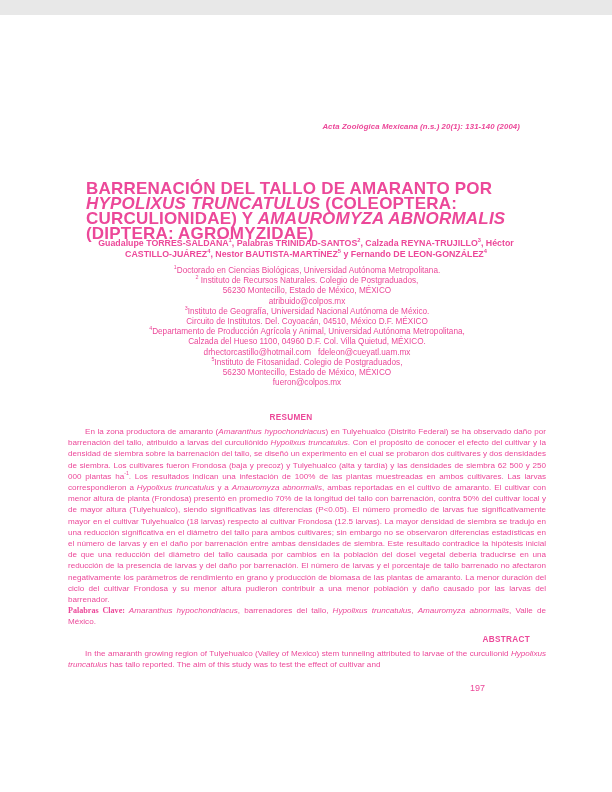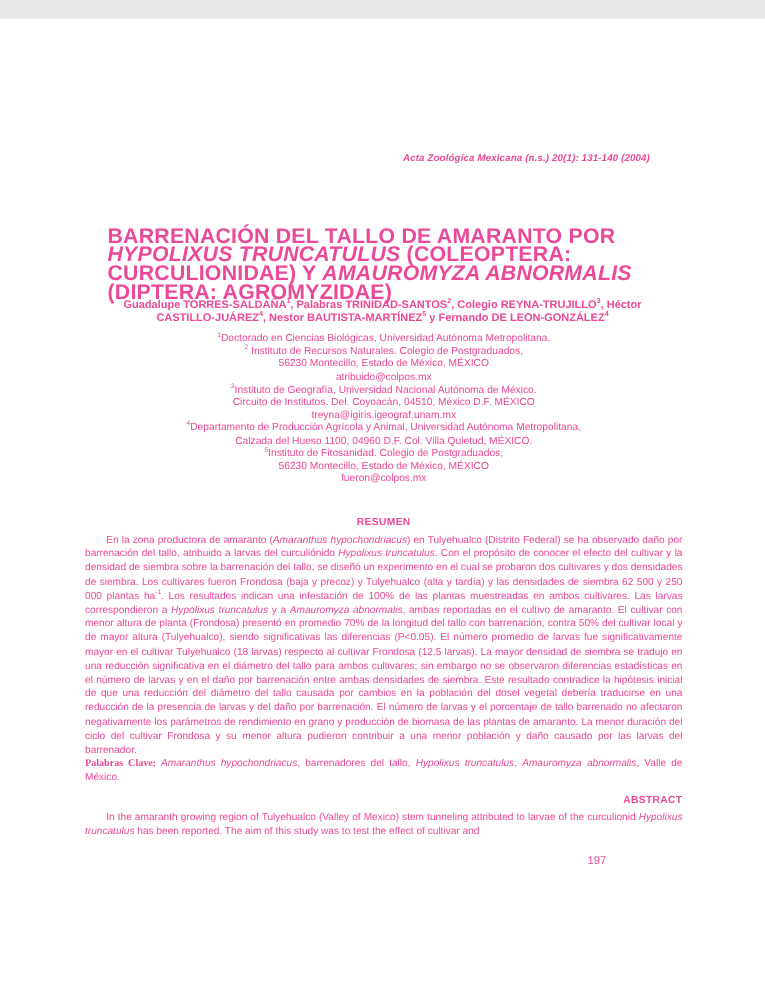--- a/index.html
+++ b/index.html
@@ -49,21 +49,21 @@
     left: 68px;
     width: 478px;
     text-align: center;
     font-size: 8.2px;
     line-height: 10.2px;
   }
   .aff-line { white-space: normal; }
   sup { font-size: 65%; line-height: 0; vertical-align: super; }
   .section-heading {
     position: absolute;
-    left: 68px;
+    left: 52px;
     width: 478px;
     text-align: center;
     font-size: 8.2px;
     font-weight: bold;
     letter-spacing: 0.3px;
   }
   .resumen-heading { top: 398px; }
   .abstract-heading { top: 620px; text-align: right; }
   .body-block {
     position: absolute;
@@ -86,45 +86,45 @@
 </style>
 </head>
 <body>
 
 <div class="page">
 
   <div class="journal-header">Acta Zoológica Mexicana (n.s.) 20(1): 131-140 (2004)</div>
 
   <h1 class="paper-title" style="margin:0;"><span>BARRENACIÓN DEL TALLO DE AMARANTO POR </span><span style="font-style: italic;">HYPOLIXUS TRUNCATULUS</span><span> (COLEOPTERA: CURCULIONIDAE) Y </span><span style="font-style: italic;">AMAUROMYZA ABNORMALIS</span><span> (DIPTERA: AGROMYZIDAE)</span></h1>
 
-  <div class="authors"><span>Guadalupe TORRES-SALDAÑA</span><sup>1</sup><span>, Palabras TRINIDAD-SANTOS</span><sup>2</sup><span>, Colegio REYNA-TRUJILLO</span><sup>3</sup><span>, Héctor CASTILLO-JUÁREZ</span><sup>4</sup><span>, Nestor BAUTISTA-MARTÍNEZ</span><sup>5</sup><span> y Fernando DE LEON-GONZÁLEZ</span><sup>4</sup></div>
+  <div class="authors"><span>Guadalupe TORRES-SALDAÑA</span><sup>1</sup><span>, Palabras TRINIDAD-SANTOS</span><sup>2</sup><span>, Calzada REYNA-TRUJILLO</span><sup>3</sup><span>, Héctor CASTILLO-JUÁREZ</span><sup>4</sup><span>, Nestor BAUTISTA-MARTÍNEZ</span><sup>5</sup><span> y Fernando DE LEON-GONZÁLEZ</span><sup>4</sup></div>
 
   <div class="affiliations">
     <div class="aff-line"><sup>1</sup><span>Doctorado en Ciencias Biológicas, Universidad Autónoma Metropolitana.</span></div>
     <div class="aff-line"><sup>2</sup><span> Instituto de Recursos Naturales. Colegio de Postgraduados,</span></div>
     <div class="aff-line"><sup></sup><span>56230 Montecillo, Estado de México, MÉXICO</span></div>
     <div class="aff-line"><sup></sup><span>atribuido@colpos.mx</span></div>
     <div class="aff-line"><sup>3</sup><span>Instituto de Geografía, Universidad Nacional Autónoma de México.</span></div>
     <div class="aff-line"><sup></sup><span>Circuito de Institutos. Del. Coyoacán, 04510, México D.F. MÉXICO</span></div>
-    <div class="aff-line"><sup></sup><span>treyna@igiris.igeograf.unam.mx</span></div>
     <div class="aff-line"><sup>4</sup><span>Departamento de Producción Agrícola y Animal, Universidad Autónoma Metropolitana,</span></div>
     <div class="aff-line"><sup></sup><span>Calzada del Hueso 1100, 04960 D.F. Col. Villa Quietud, MÉXICO.</span></div>
+    <div class="aff-line"><sup></sup><span>drhectorcastillo@hotmail.com&nbsp;&nbsp;&nbsp;fdeleon@cueyatl.uam.mx</span></div>
     <div class="aff-line"><sup>5</sup><span>Instituto de Fitosanidad. Colegio de Postgraduados,</span></div>
     <div class="aff-line"><sup></sup><span>56230 Montecillo, Estado de México, MÉXICO</span></div>
     <div class="aff-line"><sup></sup><span>fueron@colpos.mx</span></div>
   </div>
 
   <div class="section-heading resumen-heading">RESUMEN</div>
 
   <div class="body-block resumen-body">
     <p class="indent"><span>En la zona productora de amaranto (</span><span style="font-style: italic;">Amaranthus hypochondriacus</span><span>) en Tulyehualco (Distrito Federal) se ha observado daño por barrenación del tallo, atribuido a larvas del curculiónido </span><span style="font-style: italic;">Hypolixus truncatulus</span><span>. Con el propósito de conocer el efecto del cultivar y la densidad de siembra sobre la barrenación del tallo, se diseñó un experimento en el cual se probaron dos cultivares y dos densidades de siembra. Los cultivares fueron Frondosa (baja y precoz) y Tulyehualco (alta y tardía) y las densidades de siembra 62 500 y 250 000 plantas ha</span><sup>-1</sup><span>. Los resultados indican una infestación de 100% de las plantas muestreadas en ambos cultivares. Las larvas correspondieron a </span><span style="font-style: italic;">Hypolixus truncatulus</span><span> y a </span><span style="font-style: italic;">Amauromyza abnormalis</span><span>, ambas reportadas en el cultivo de amaranto. El cultivar con menor altura de planta (Frondosa) presentó en promedio 70% de la longitud del tallo con barrenación, contra 50% del cultivar local y de mayor altura (Tulyehualco), siendo significativas las diferencias (P&lt;0.05). El número promedio de larvas fue significativamente mayor en el cultivar Tulyehualco (18 larvas) respecto al cultivar Frondosa (12.5 larvas). La mayor densidad de siembra se tradujo en una reducción significativa en el diámetro del tallo para ambos cultivares; sin embargo no se observaron diferencias estadísticas en el número de larvas y en el daño por barrenación entre ambas densidades de siembra. Este resultado contradice la hipótesis inicial de que una reducción del diámetro del tallo causada por cambios en la población del dosel vegetal debería traducirse en una reducción de la presencia de larvas y del daño por barrenación. El número de larvas y el porcentaje de tallo barrenado no afectaron negativamente los parámetros de rendimiento en grano y producción de biomasa de las plantas de amaranto. La menor duración del ciclo del cultivar Frondosa y su menor altura pudieron contribuir a una menor población y daño causado por las larvas del barrenador.</span></p>
     <p><span style="font-weight: bold; font-family: Liberation Serif, serif;">Palabras Clave: </span><span style="font-style: italic;">Amaranthus hypochondriacus</span><span>, barrenadores del tallo, </span><span style="font-style: italic;">Hypolixus truncatulus</span><span>, </span><span style="font-style: italic;">Amauromyza abnormalis</span><span>, Valle de México.</span></p>
   </div>
 
   <div class="section-heading abstract-heading">ABSTRACT</div>
 
   <div class="body-block abstract-body">
-    <p class="indent"><span>In the amaranth growing region of Tulyehualco (Valley of Mexico) stem tunneling attributed to larvae of the curculionid </span><span style="font-style: italic;">Hypolixus truncatulus</span><span> has been reported. The aim of this study was to test the effect of cultivar and</span></p>
+    <p class="indent"><span>In the amaranth growing region of Tulyehualco (Valley of Mexico) stem tunneling attributed to larvae of the curculionid </span><span style="font-style: italic;">Hypolixus truncatulus</span><span> has tallo reported. The aim of this study was to test the effect of cultivar and</span></p>
   </div>
 
   <div class="page-number">197</div>
 
 </div>
 
 </body></html>

